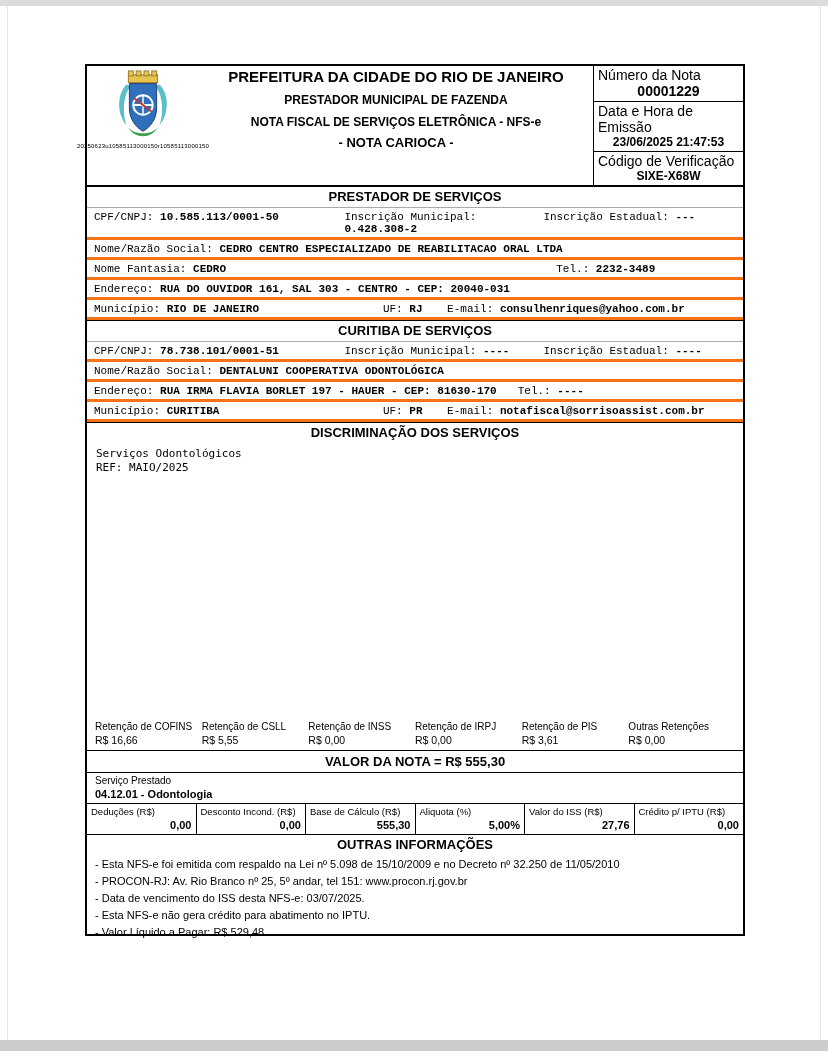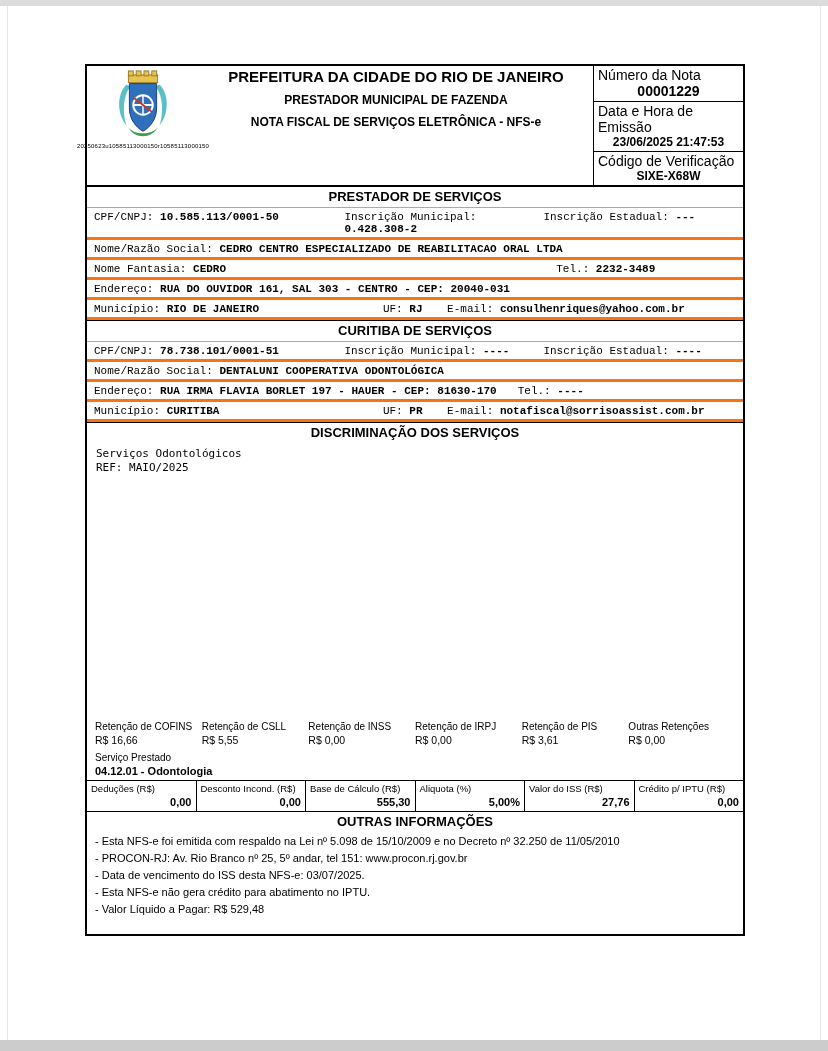--- a/index.html
+++ b/index.html
@@ -107,20 +107,21 @@
         <line x1="29" y1="27" x2="29" y2="47" stroke="#ffffff" stroke-width="1.5"></line>
         <path d="M20 30 L38 44" stroke="#c0392b" stroke-width="2"></path>
         <path d="M14 60 C20 68 38 68 44 60 C38 72 20 72 14 60 Z" fill="#3f9d4e"></path>
       </svg>
       <div class="logo-caption">20250623u10585113000150r10585113000150</div>
     </div>
     <div class="title-cell">
       <div class="t1">PREFEITURA DA CIDADE DO RIO DE JANEIRO</div>
       <div class="t2">PRESTADOR MUNICIPAL DE FAZENDA</div>
       <div class="t3">NOTA FISCAL DE SERVIÇOS ELETRÔNICA - NFS-e</div>
+      <div class="t4">- NOTA CARIOCA -</div>
     </div>
     <div class="info-cell">
       <div class="info-box">
         <div class="info-label">Número da Nota</div>
         <div class="info-value info-value-lg">00001229</div>
       </div>
       <div class="info-box">
         <div class="info-label">Data e Hora de Emissão</div>
         <div class="info-value">23/06/2025 21:47:53</div>
       </div>
@@ -255,20 +256,21 @@
     <div class="ret-item">
       <div class="ret-label">Retenção de PIS</div>
       <div class="ret-value">R$ 3,61</div>
     </div>
     <div class="ret-item">
       <div class="ret-label">Outras Retenções</div>
       <div class="ret-value">R$ 0,00</div>
     </div>
   </div>
 
+  <div class="valor-row">VALOR DA NOTA = R$ 555,30</div>
 
   <div class="servico-block">
     <div class="servico-label">Serviço Prestado</div>
     <div class="servico-value">04.12.01 - Odontologia</div>
   </div>
 
   <div class="calc-row">
     <div class="calc-cell">
       <div class="calc-label">Deduções (R$)</div>
       <div class="calc-value">0,00</div>

